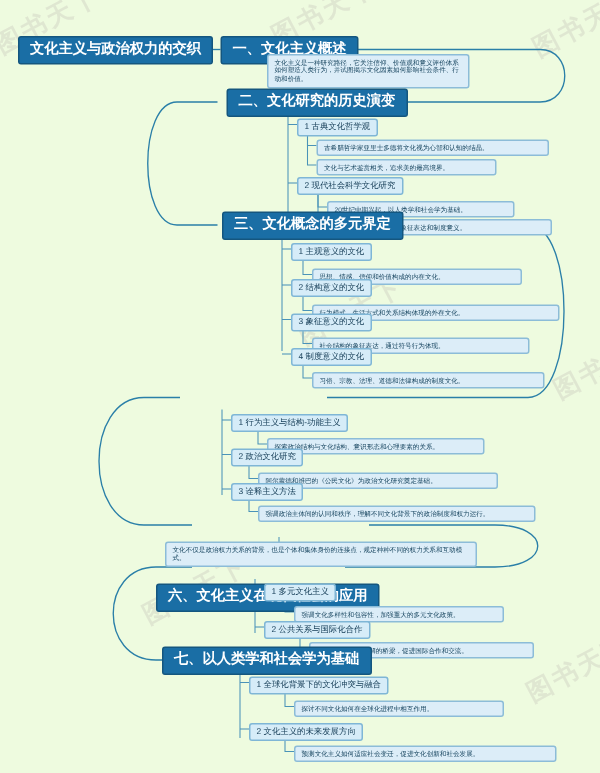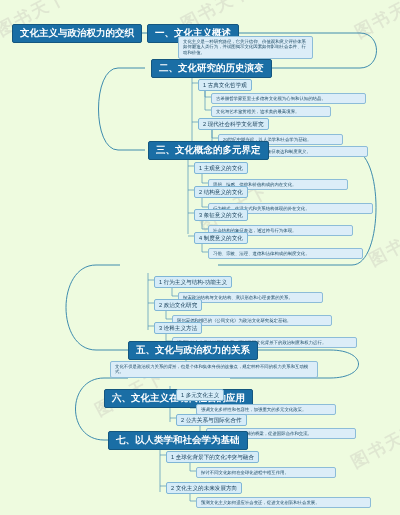--- a/index.html
+++ b/index.html
@@ -140,21 +140,20 @@
   <div class="node topic" style="left:194px;top:232px;">4 制度意义的文化</div>
   <div class="node leaf" style="left:208px;top:248px;width:155px;">习俗、宗教、法理、道德和法律构成的制度文化。</div>
 
   <div class="node topic" style="left:154px;top:276px;">1 行为主义与结构-功能主义</div>
   <div class="node leaf" style="left:178px;top:292px;width:145px;">探索政治结构与文化结构、意识形态和心理要素的关系。</div>
   <div class="node topic" style="left:154px;top:299px;">2 政治文化研究</div>
   <div class="node leaf" style="left:172px;top:315px;width:160px;">阿尔蒙德和维巴的《公民文化》为政治文化研究奠定基础。</div>
   <div class="node topic" style="left:154px;top:322px;">3 诠释主义方法</div>
   <div class="node leaf" style="left:172px;top:337px;width:185px;">强调政治主体间的认同和秩序，理解不同文化背景下的政治制度和权力运行。</div>
 
-  <div class="node sec" style="left:128px;top:341px;">五、文化与政治权力的关系</div>
   <div class="node leaf" style="left:110px;top:361px;width:208px;">文化不仅是政治权力关系的背景，也是个体和集体身份的连接点，规定种种不同的权力关系和互动模式。</div>
 
   <div class="node sec" style="left:104px;top:389px;">六、文化主义在现代社会的应用</div>
   <div class="node topic" style="left:176px;top:389px;">1 多元文化主义</div>
   <div class="node leaf" style="left:196px;top:404px;width:140px;">强调文化多样性和包容性，加强重大的多元文化政策。</div>
   <div class="node topic" style="left:176px;top:414px;">2 公共关系与国际化合作</div>
   <div class="node leaf" style="left:206px;top:428px;width:150px;">文化作为沟通和理解的桥梁，促进国际合作和交流。</div>
 
   <div class="node sec" style="left:108px;top:431px;">七、以人类学和社会学为基础</div>
   <div class="node topic" style="left:166px;top:451px;">1 全球化背景下的文化冲突与融合</div>

